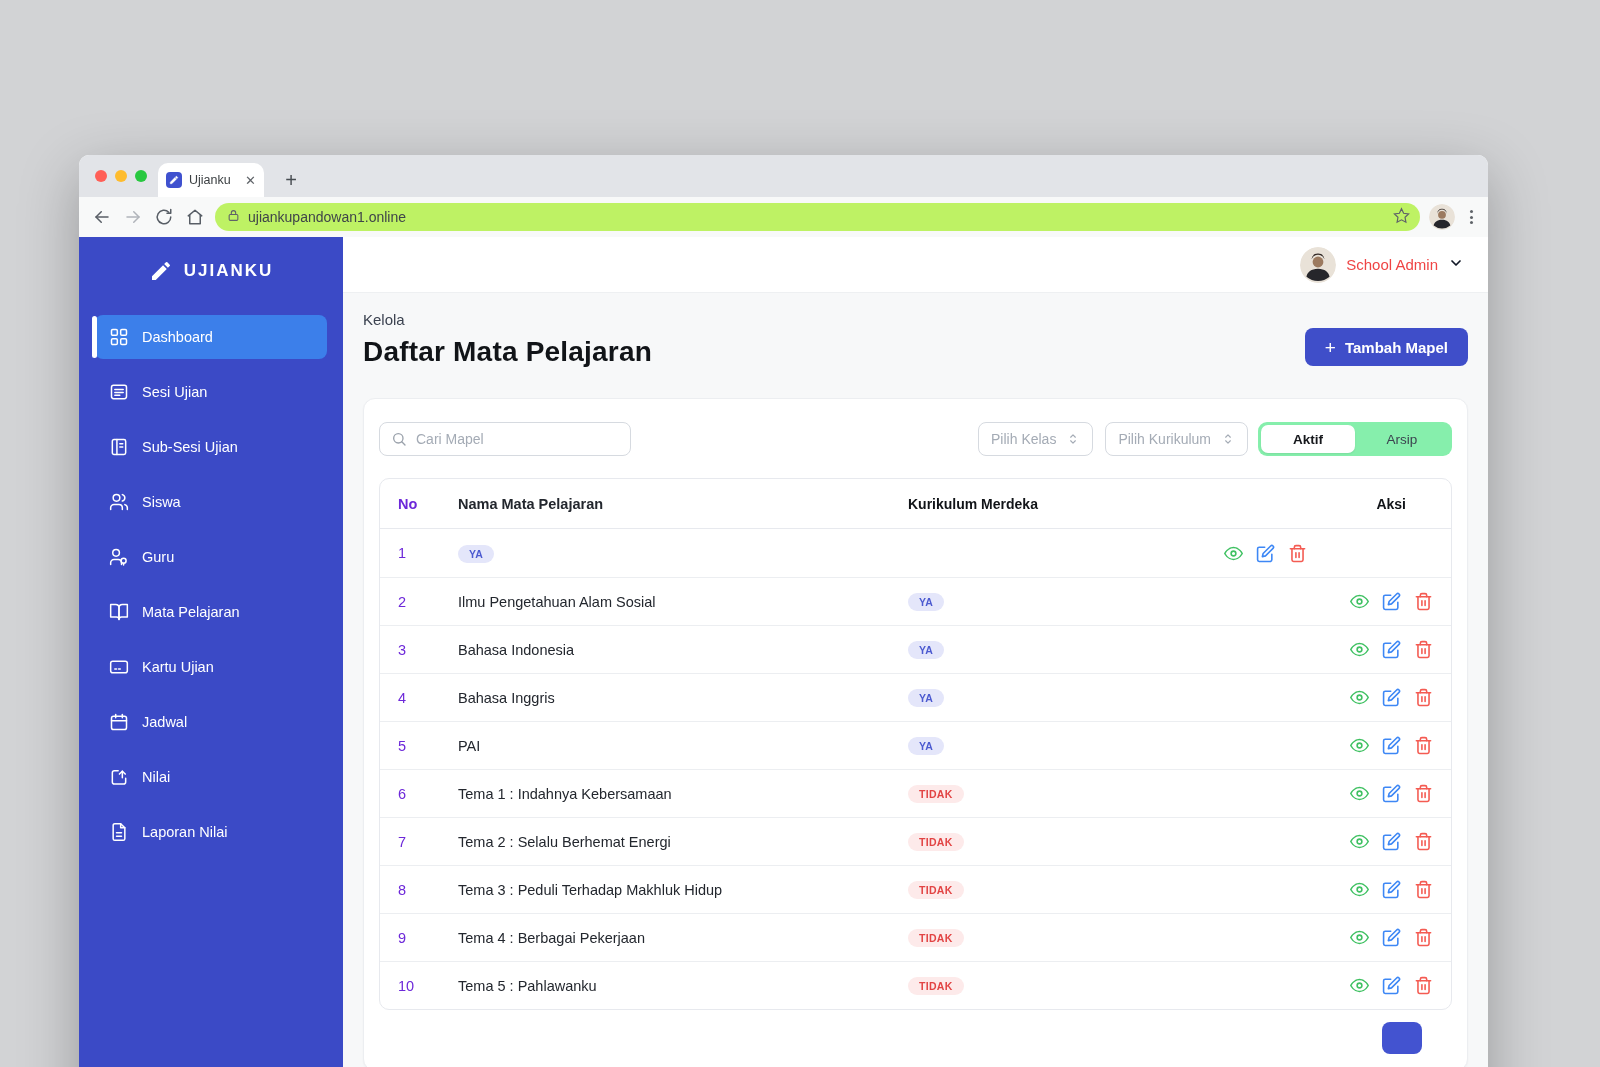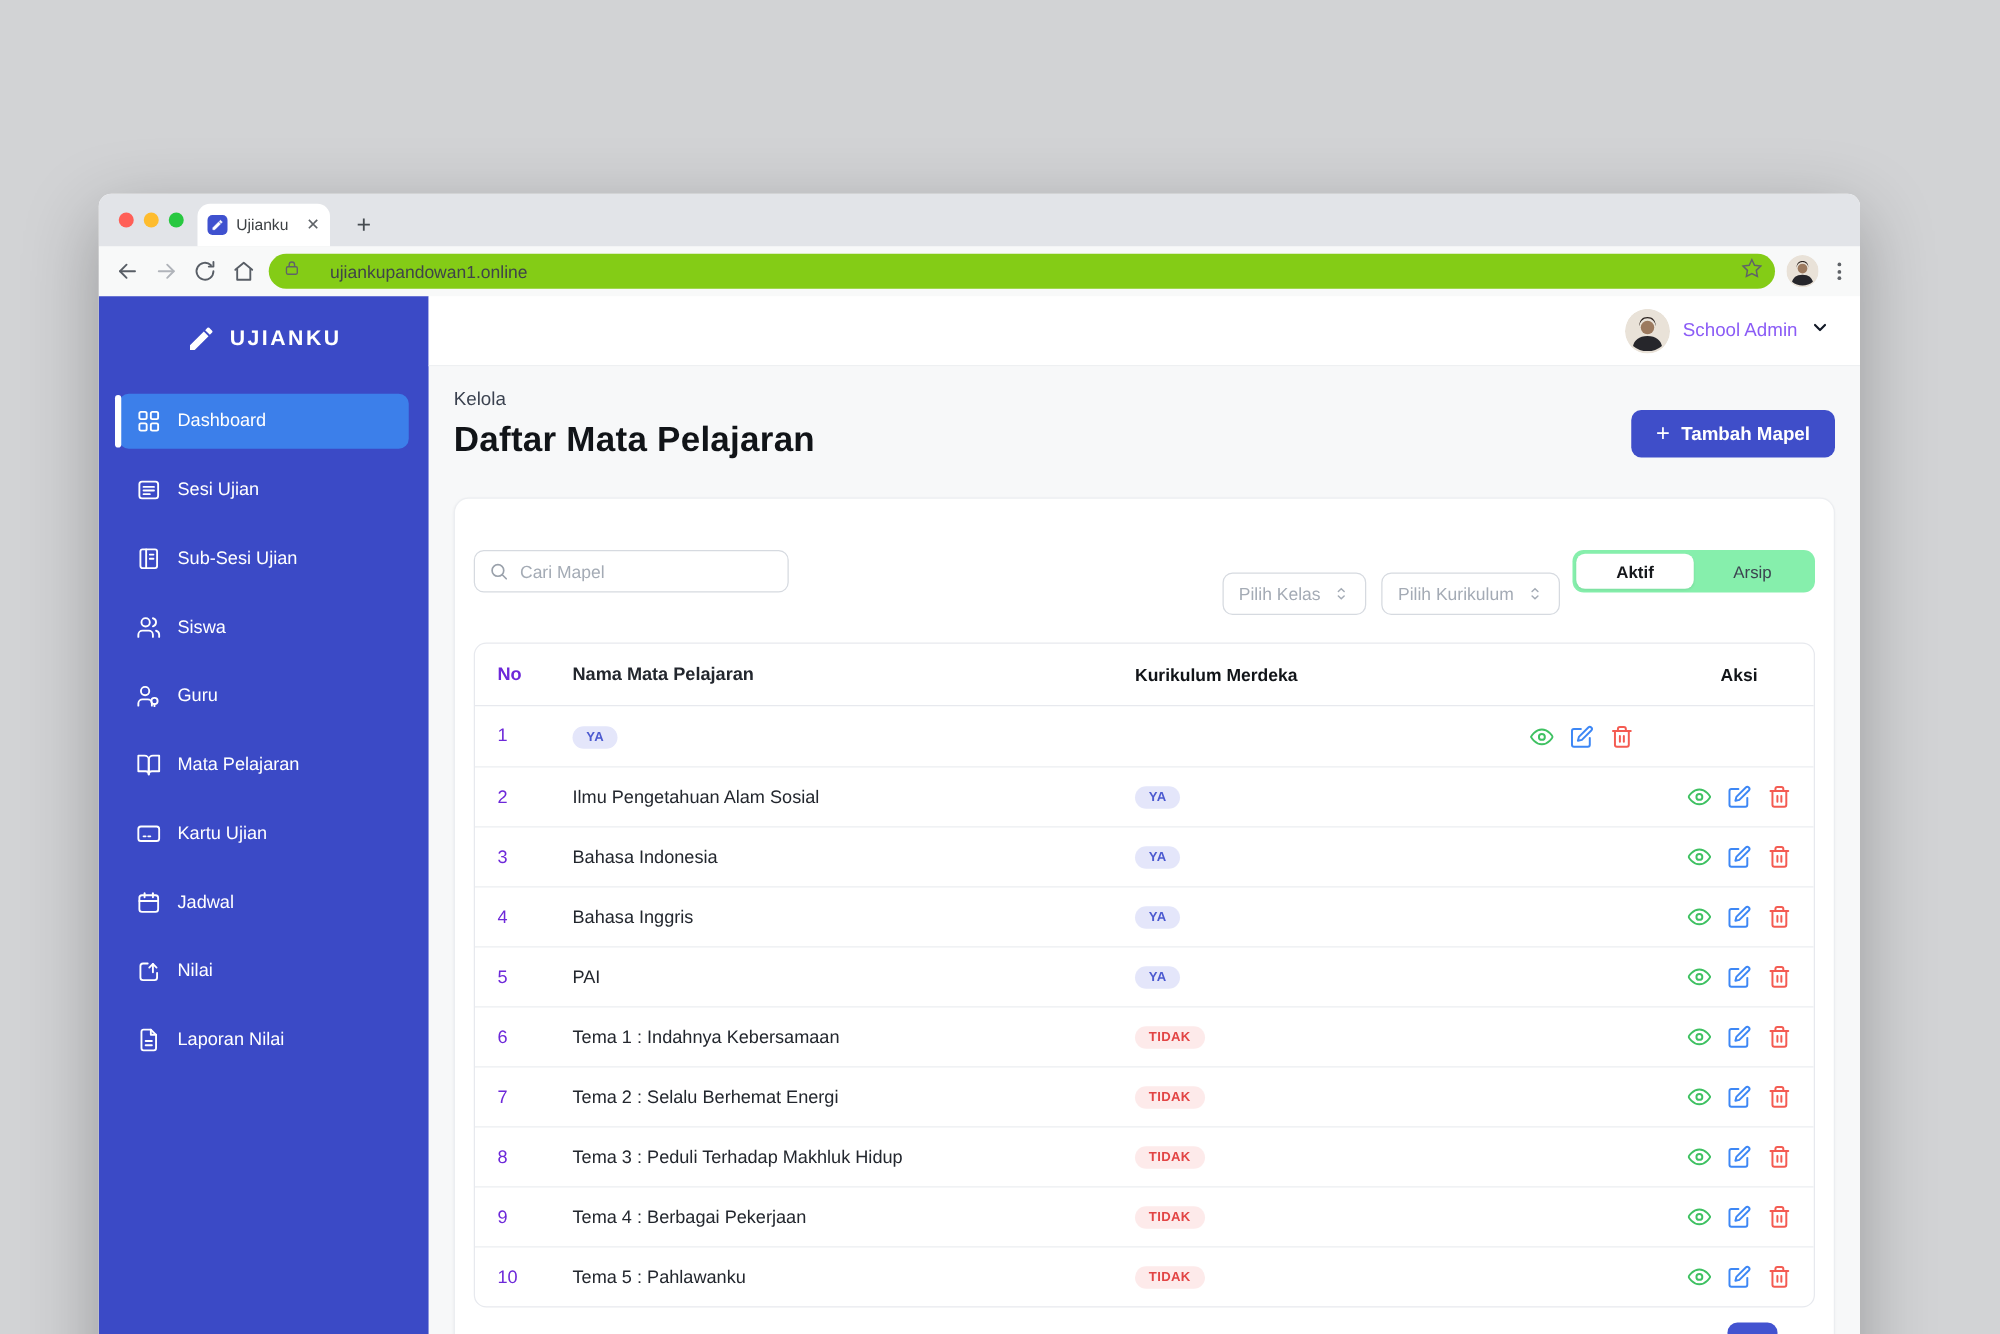--- a/index.html
+++ b/index.html
@@ -23,22 +23,22 @@
   .favicon svg { width:10px; height:10px; stroke:#fff; fill:#fff; }
   .tab-title { font-size:12.5px; color:#3c4043; flex:1; white-space:nowrap; overflow:hidden; }
   .tab-close { font-size:13px; color:#5f6368; cursor:pointer; }
   .newtab { width:26px; height:26px; margin:0 0 4px 14px; display:flex; align-items:center; justify-content:center;
             font-size:20px; color:#474c51; border-radius:50%; cursor:pointer; }
 
   .toolbar { height:40px; background:#f8f9f9; display:flex; align-items:center; padding:0 10px 0 12px; gap:9px; }
   .nav-ic { width:22px; height:22px; flex:none; display:flex; align-items:center; justify-content:center; cursor:pointer; }
   .nav-ic svg { width:18px; height:18px; stroke:#585e66; fill:none; stroke-width:2; stroke-linecap:round; stroke-linejoin:round; }
   .nav-ic.disabled svg { stroke:#b0b4ba; }
-  .omnibox { flex:1; height:28px; background:#84cc16; border-radius:14px; display:flex; align-items:center;
-             padding:0 10px 0 12px; gap:24px; }
+  .omnibox { flex:1; height:28px; background:#bef264; border-radius:14px; display:flex; align-items:center;
+             padding:0 10px 0 12px; gap:8px; }
   .omnibox .lock svg { width:13px; height:13px; stroke:#5f6368; fill:none; stroke-width:2; }
   .url { flex:1; font-size:14px; color:#3f4449; }
   .star svg { width:17px; height:17px; stroke:#5f6368; fill:none; stroke-width:1.7; }
   .profile-avatar { width:26px; height:26px; border-radius:50%; overflow:hidden; flex:none; cursor:pointer; }
   .profile-avatar svg, .user-avatar svg { width:100%; height:100%; display:block; }
   .menu-dots { width:14px; display:flex; flex-direction:column; align-items:center; gap:2.5px; cursor:pointer; }
   .menu-dots i { width:3px; height:3px; border-radius:50%; background:#5f6368; }
 
   
   .app { display:flex; height:928px; }
@@ -52,21 +52,21 @@
            border-radius:8px; color:#fff; font-size:14.5px; margin-bottom:11px; cursor:pointer; }
   .mitem svg { width:20px; height:20px; stroke:#fff; fill:none; stroke-width:1.8; stroke-linecap:round; stroke-linejoin:round; flex:none; }
   .mitem.active { background:#3c7fea; font-weight:500; }
   .mitem.active::before { content:''; position:absolute; left:-3px; top:1px; bottom:1px; width:5px;
                           background:#fff; border-radius:4px; }
 
   .main { flex:1; display:flex; flex-direction:column; background:#f7f8f9; min-width:0; }
   .appbar { height:56px; background:#fff; border-bottom:1px solid #eef0f2; display:flex; align-items:center;
             justify-content:flex-end; padding:0 24px; gap:10px; }
   .user-avatar { width:36px; height:36px; border-radius:50%; overflow:hidden; cursor:pointer; }
-  .user-name { font-size:15px; color:#8b5cf6; font-weight:500; }
+  .user-name { font-size:15px; color:#ef4444; font-weight:500; }
   .chev-down svg { width:16px; height:16px; stroke:#111827; fill:none; stroke-width:2.6; stroke-linecap:round; stroke-linejoin:round; }
 
   .content { padding:18px 20px 0; }
   .title-row { display:flex; justify-content:space-between; align-items:flex-end; }
   .kelola { font-size:15px; color:#3b4250; margin-bottom:8px; }
   .page-title { font-size:28px; font-weight:700; color:#111418; letter-spacing:.2px; }
   .add-btn { height:38px; background:#3f4ec9; color:#fff; border:none; border-radius:8px; font-size:15px;
              font-weight:600; padding:0 20px; display:flex; align-items:center; gap:9px; cursor:pointer;
              font-family:inherit; margin-bottom:2px; }
   .add-btn .plus { font-size:19px; font-weight:500; line-height:1; }
@@ -74,21 +74,21 @@
   .card { margin-top:30px; background:#fff; border-radius:12px; border:1px solid #eceef1;
           box-shadow:0 1px 2px rgba(16,24,40,.04); padding:23px 15px 16px; }
   .filters { display:flex; align-items:center; margin-bottom:22px; }
   .search-box { width:252px; height:34px; border:1px solid #d6dae0; border-radius:8px; display:flex;
                 align-items:center; gap:9px; padding:0 11px; background:#fff; }
   .search-box svg { width:16px; height:16px; stroke:#9aa1ab; fill:none; stroke-width:2; stroke-linecap:round; }
   .search-box input { border:none; outline:none; flex:1; font-size:14px; font-family:inherit; color:#8b5cf6; background:transparent; }
   .search-box input::placeholder { color:#a4abb5; }
   .filters .spacer { flex:1; }
   .select { height:34px; border:1px solid #d6dae0; border-radius:8px; display:flex; align-items:center;
-            gap:10px; padding:0 12px; color:#a4abb5; font-size:14px; margin-left:12px; cursor:pointer; background:#fff;margin-top:36px; }
+            gap:10px; padding:0 12px; color:#a4abb5; font-size:14px; margin-left:12px; cursor:pointer; background:#fff; }
   .select svg { width:14px; height:14px; stroke:#a4abb5; fill:none; stroke-width:2; stroke-linecap:round; stroke-linejoin:round; }
   .toggle { margin-left:10px; background:#86efac; border-radius:9px; padding:3px; display:flex; height:34px; }
   .toggle .opt { width:94px; border-radius:7px; display:flex; align-items:center; justify-content:center;
                  font-size:13.5px; cursor:pointer; color:#3c4350; }
   .toggle .opt.selected { background:#fff; font-weight:700; color:#16181c; box-shadow:0 1px 2px rgba(0,0,0,.08); }
 
   .table { border:1px solid #e7e9ee; border-radius:10px; overflow:hidden; }
   .trow { display:grid; grid-template-columns:60px 450px 1fr 126px; align-items:center; height:48px; padding:0 18px; }
   .trow.head { font-weight:700; font-size:14px; color:#111418; border-bottom:1px solid #e7e9ee; height:50px; }
   .trow.body + .trow.body { border-top:1px solid #eceef1; }

